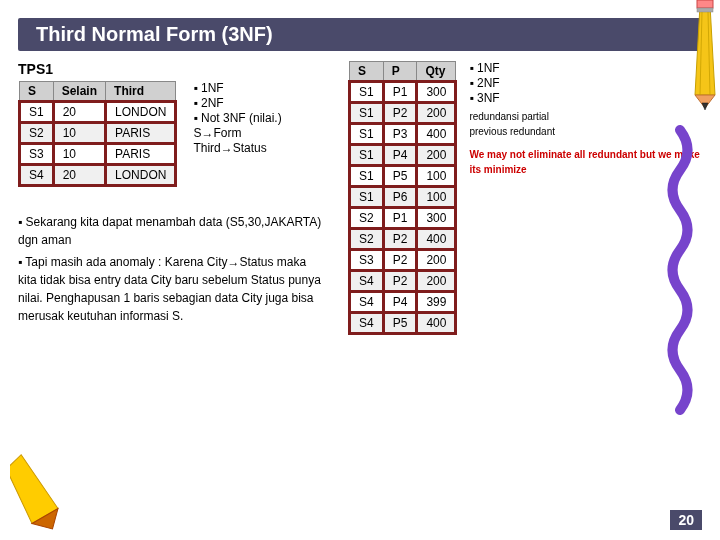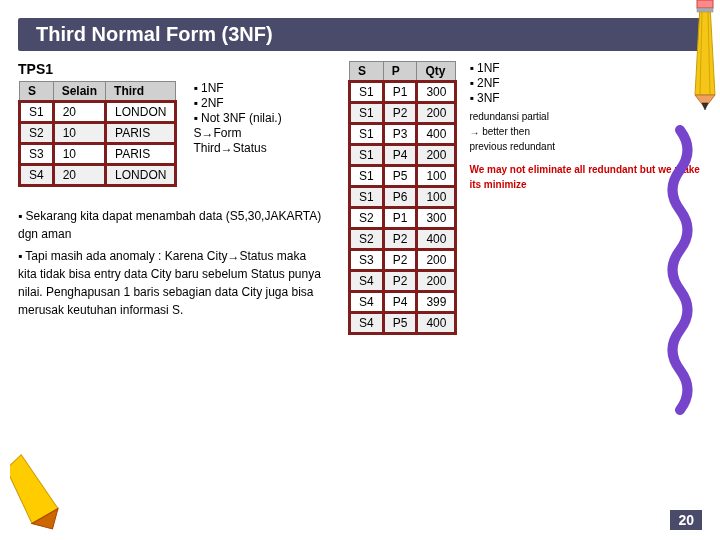--- a/index.html
+++ b/index.html
@@ -67,21 +67,21 @@
 
     .nf-list {
       font-size: 12px;
       margin-bottom: 4px;
     }
     .nf-list div {
       margin-bottom: 1px;
     }
     .bullet-text {
       font-size: 12px;
-      margin-top: 12px;
+      margin-top: 18px;
       line-height: 1.5;
     }
     .bullet-text p {
       margin-bottom: 4px;
     }
 
     
     .right-col {
       flex: 1;
     }
@@ -295,21 +295,20 @@
       </div>
 
       <div class="tps2-right">
         <div class="nf-list2" id="tps2-nf-list">
         <div>▪ 1NF</div>
             <div>▪ 2NF</div>
             <div>▪ 3NF</div>
           </div>
         <div class="redundansi-text" id="redundansi-text">
         <div>  redundansi partial</div>
-            <div>→ better then</div>
             <div>    previous redundant</div>
           </div>
         <div class="redundansi-text highlight-red" id="highlight-text" style="margin-top:8px;">We may not eliminate all redundant but we make its minimize</div>
       </div>
     </div>
   </div>
 </div>
 
 <div class="page-num">20</div>
 

